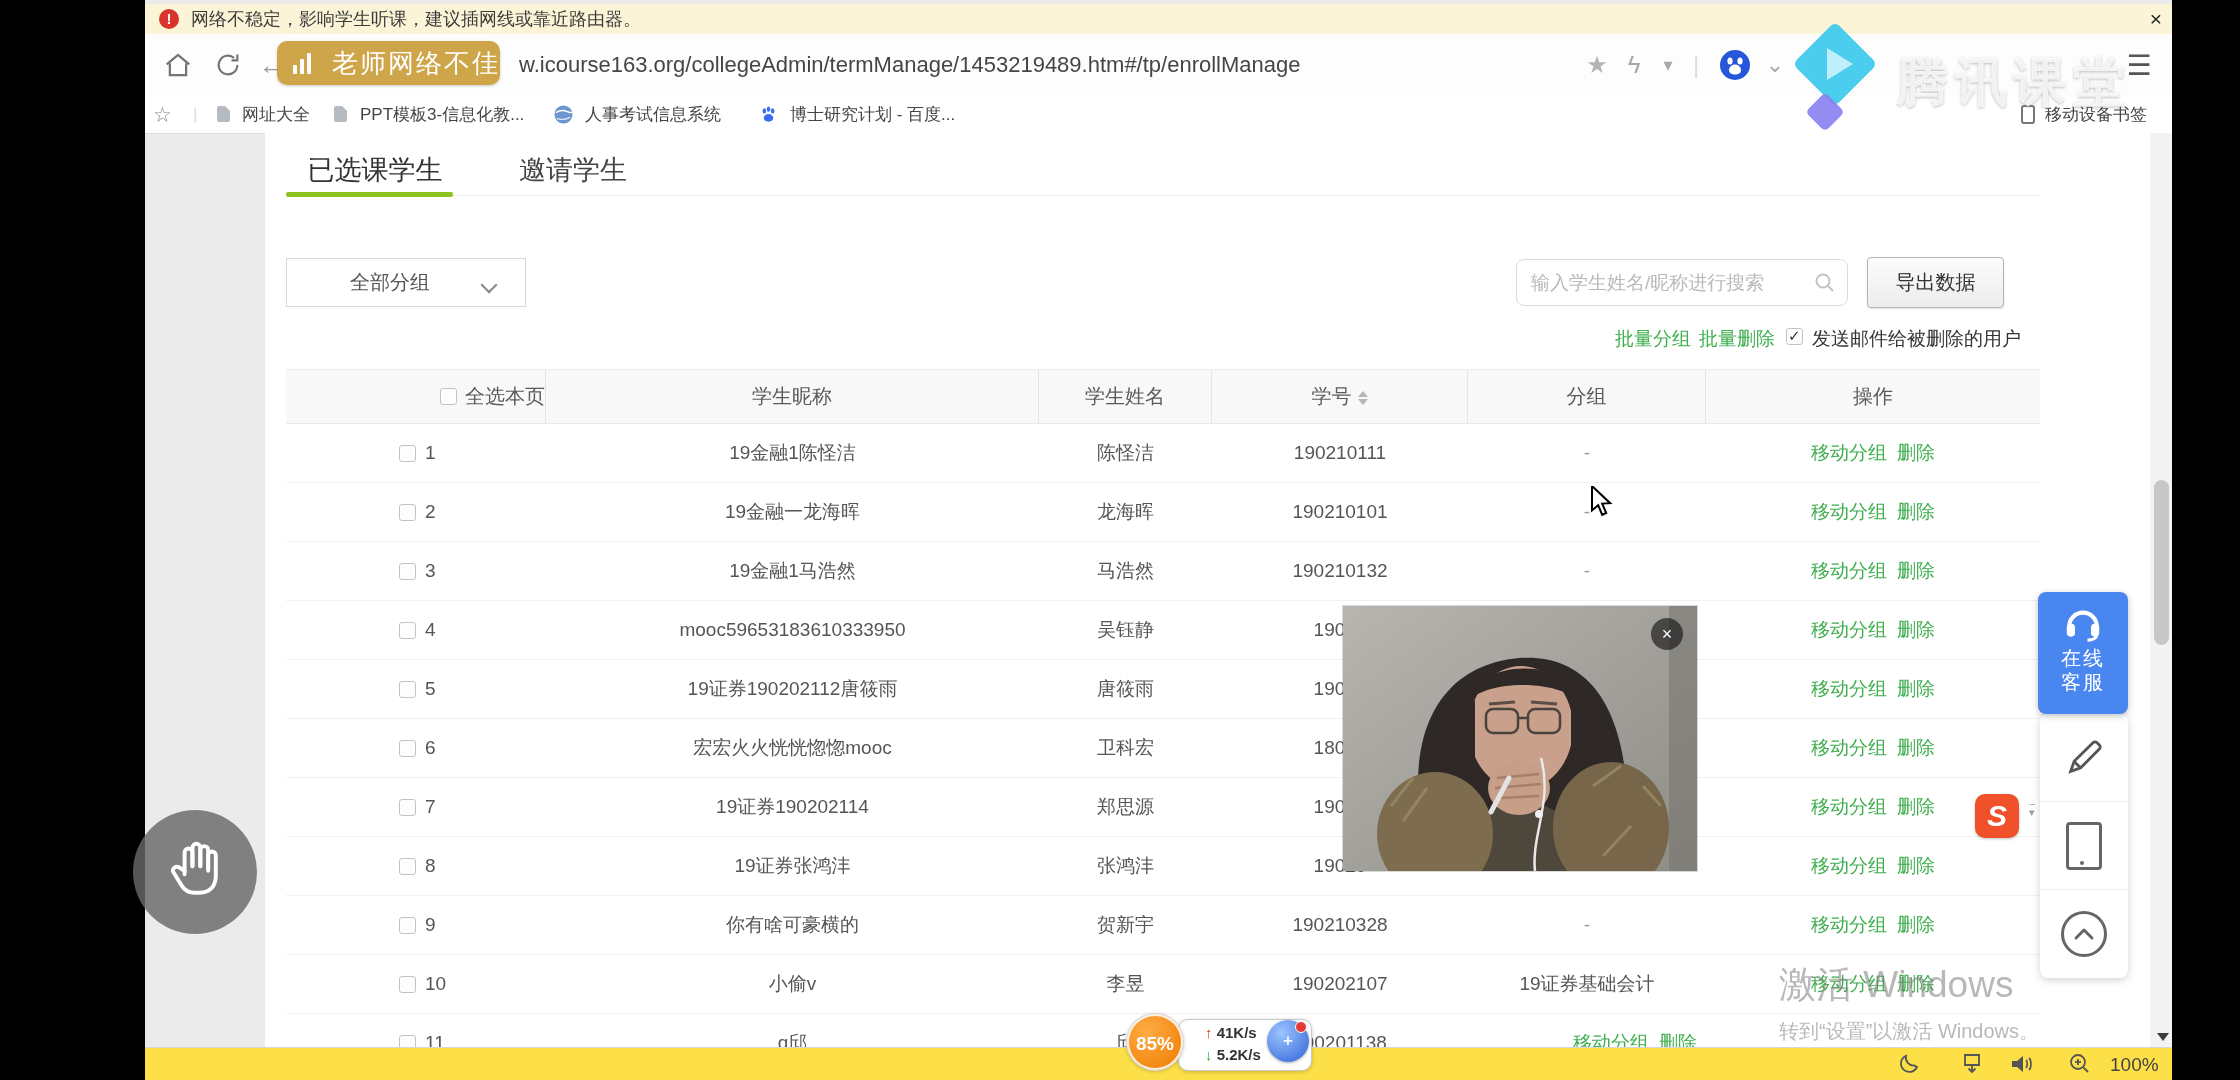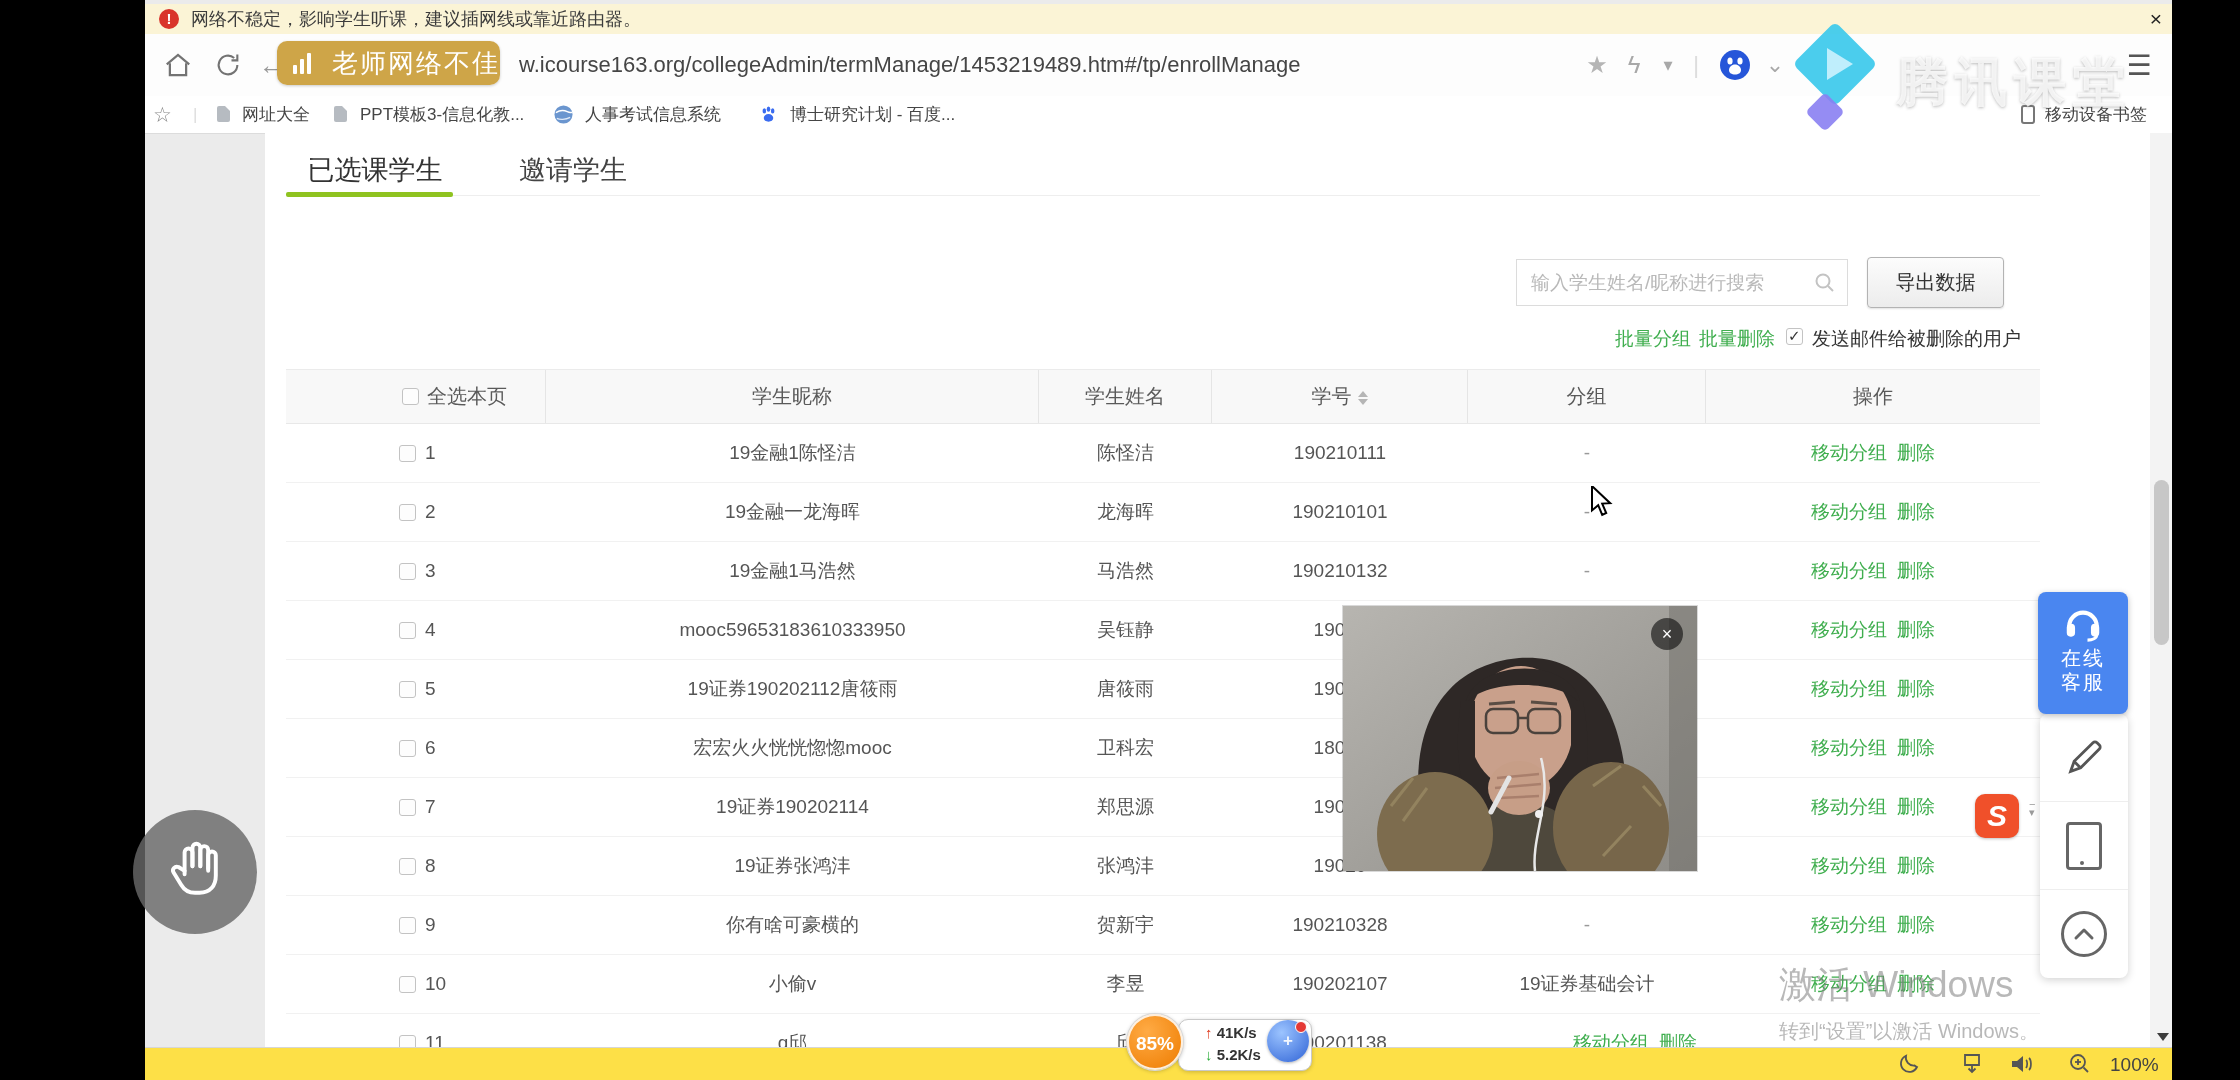--- a/index.html
+++ b/index.html
@@ -37,21 +37,21 @@
 
   .tab{position:absolute;top:152px;font-size:27px;color:#333;text-align:center;cursor:pointer;}
   .tab-line{position:absolute;left:141px;top:195px;width:1754px;height:1px;background:#eeeeee;}
   .tab-underline{position:absolute;left:141px;top:192px;width:167px;height:5px;border-radius:2px;}
 
   .dropdown{position:absolute;left:141px;top:258px;width:238px;height:47px;background:#fff;border:1px solid #d8d8d8;
     font-size:20px;color:#555;cursor:pointer;}
   .dropdown span{position:absolute;left:63px;line-height:47px;}
   .dd-caret{position:absolute;right:30px;top:20px;width:10px;height:10px;border-right:2px solid #888;border-bottom:2px solid #888;transform:rotate(45deg);}
 
-  .search{position:absolute;left:1371px;top:259px;width:332px;height:47px;border:1px solid #dcdcdc;border-radius:0;background:#fff;box-sizing:border-box;}
+  .search{position:absolute;left:1371px;top:259px;width:332px;height:47px;border:1px solid #dcdcdc;border-radius:8px;background:#fff;box-sizing:border-box;}
   .search input{border:0;outline:none;width:280px;height:43px;margin-left:12px;font-size:19px;color:#555;background:transparent;
     font-family:"Liberation Sans","DejaVu Sans",sans-serif;}
   .search input::placeholder{color:#b9b9b9;}
   .search svg{position:absolute;right:10px;top:11px;}
 
   .export-btn{position:absolute;left:1722px;top:257px;width:135px;height:49px;border:1px solid #b3b3b3;border-radius:4px;
     background:linear-gradient(#fcfcfc,#ececec);font-size:20px;color:#333;text-align:center;line-height:49px;cursor:pointer;
     box-shadow:0 1px 2px rgba(0,0,0,.12);}
 
   .green-link{color:#3fae4e;font-size:19px;cursor:pointer;}
@@ -62,21 +62,21 @@
 
   .cb{display:inline-block;width:17px;height:17px;border:1px solid #c3c3c3;border-radius:3px;background:#fdfdfd;
     box-sizing:border-box;vertical-align:middle;cursor:pointer;position:relative;}
   .cb.on::after{content:"✓";position:absolute;left:1px;top:-2px;font-size:15px;font-weight:bold;color:#333;}
 
   
   .thead{position:absolute;left:141px;top:369px;width:1754px;height:55px;background:#f8f8f8;
     border-top:1px solid #ebebeb;border-bottom:1px solid #e8e8e8;display:flex;box-sizing:border-box;z-index:2;}
   .th{height:53px;line-height:53px;font-size:20px;color:#5a5a5a;text-align:center;border-right:1px solid #e5e5e5;box-sizing:border-box;}
   .th:last-child{border-right:0;}
-  .th.first{text-align:center;padding-left:78px;}
+  .th.first{text-align:right;padding-left:78px;}
   .sorter{display:inline-block;vertical-align:middle;margin-left:6px;}
   .sorter i{display:block;width:0;height:0;border-left:5px solid transparent;border-right:5px solid transparent;}
   .sorter .up{border-bottom:6px solid #b5b5b5;margin-bottom:2px;}
   .sorter .dn{border-top:6px solid #b5b5b5;}
 
   .tbody{position:absolute;left:141px;top:424px;width:1754px;z-index:1;}
   .trow{display:flex;height:58px;border-bottom:1px solid #f1f1f1;background:#fff;}
   .td{font-size:19px;color:#555;text-align:center;line-height:58px;overflow:hidden;white-space:nowrap;}
   .td.first{text-align:left;padding-left:113px;box-sizing:border-box;}
   .td .rownum{margin-left:9px;}
@@ -228,20 +228,24 @@
       <div class="scroll-thumb"></div>
     </div>
 
   
   <div class="tab-line"></div>
   <div class="tab" style="left:150px;width:160px;">已选课学生</div>
   <div class="tab" style="left:372px;width:112px;color:#444;">邀请学生</div>
   <div class="tab-underline" id="tab-underline" style="background: rgb(143, 195, 32);"></div>
 
   
+  <div class="dropdown">
+    <span>全部分组</span>
+    <i class="dd-caret"></i>
+  </div>
 
   <div class="search">
     <input type="text" placeholder="输入学生姓名/昵称进行搜索" style="">
     <svg width="24" height="24" viewBox="0 0 24 24">
         <circle cx="10" cy="10" r="6.5" fill="none" stroke="#c3c3c3" stroke-width="2"></circle>
         <line x1="15" y1="15" x2="20" y2="20" stroke="#c3c3c3" stroke-width="2"></line>
       </svg>
   </div>
 
   <div class="export-btn">导出数据</div>

